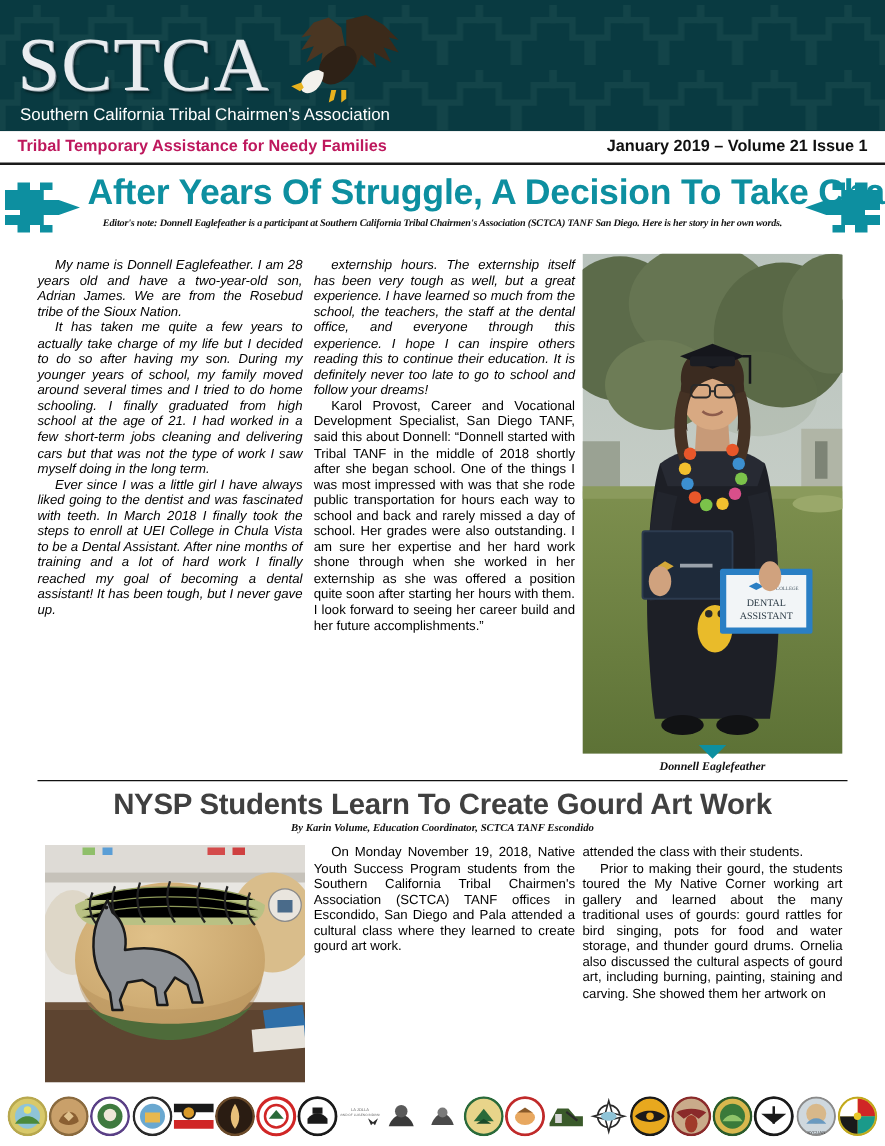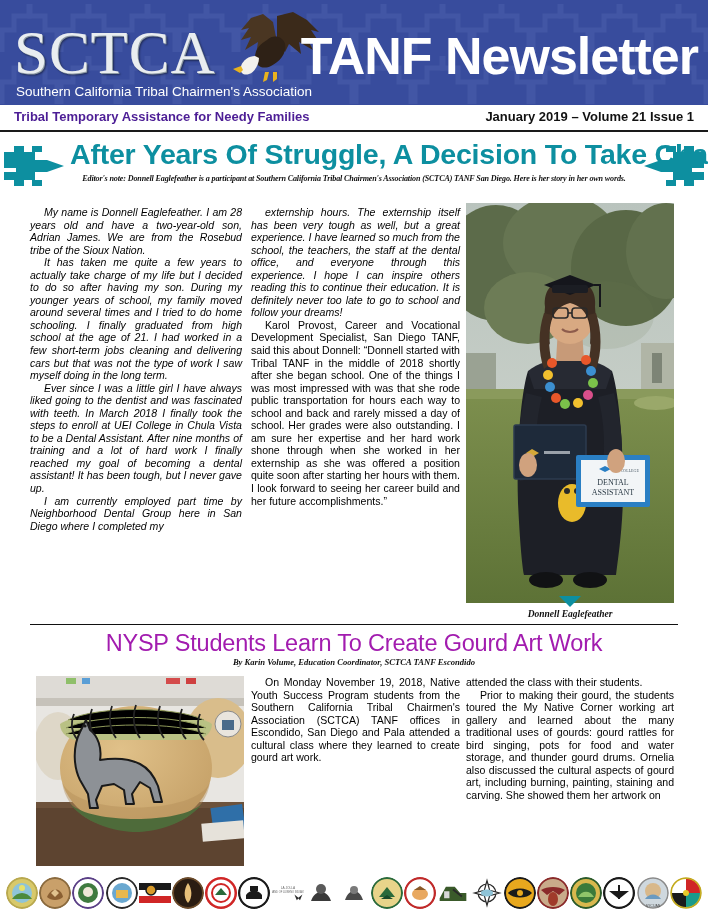--- a/index.html
+++ b/index.html
@@ -10,21 +10,21 @@
     font-family:"Liberation Sans", sans-serif;
     overflow:hidden;
     position:relative;
   }
   .page{position:relative;width:708px;height:917px;}
 
   
   .masthead{
     position:relative;
     width:708px;height:105px;
-    background:#4c1d95;
+    background:#000000;
     overflow:hidden;
   }
   .mast-pattern{
     position:absolute;inset:0;
     opacity:.38;
   }
   .mast-logo{
     position:absolute;left:10px;top:24px;width:300px;height:78px;
   }
   .sctca-word{
@@ -61,21 +61,21 @@
   
   .tagbar{
     position:relative;
     height:25px;
     width:708px;
     background:#fff;
     border-bottom:2px solid #1a1a1a;
   }
   .tagbar .left{
     position:absolute;left:14px;top:4px;
-    font-size:13px;font-weight:bold;color:#4c1d95;white-space:nowrap;
+    font-size:13px;font-weight:bold;color:#be185d;white-space:nowrap;
   }
   .tagbar .right{
     position:absolute;right:14px;top:4px;
     font-size:13px;font-weight:bold;color:#111;white-space:nowrap;
   }
 
   
   .headline-block{
     position:relative;
     height:70px;width:708px;
@@ -156,22 +156,22 @@
     position:absolute;left:30px;right:30px;
     height:0;border-top:1.4px solid #111;
   }
 
   
   .article2{position:relative;width:708px;}
   .headline2{
     position:absolute;left:0;right:0;top:0;
     text-align:center;
     font-size:23.5px;
-    font-weight:normal;
-    color:#a21caf;
+    font-weight:bold;
+    color:#404040;
     letter-spacing:-.2px;
     white-space:nowrap;
   }
   .byline2{
     position:absolute;left:0;right:0;top:27px;
     text-align:center;
     font-family:"Liberation Serif", serif;
     font-style:italic;font-weight:bold;
     font-size:8.6px;color:#111;
   }
@@ -241,21 +241,20 @@
         <path d="M62 6 L78 2 L92 10 L104 22 L96 20 L104 32 L92 28 L98 40 L84 32 L86 44 L74 34 L70 42 L62 30 Z" fill="#3b2a1a"></path>
         <path d="M58 12 L48 4 L36 8 L26 20 L34 18 L26 30 L36 27 L30 40 L43 32 L41 45 L52 35 L56 44 L62 32 Z" fill="#4a3622"></path>
         <path d="M52 30 C58 24 68 26 70 34 C72 44 64 52 56 56 C48 60 40 56 40 48 C40 38 46 34 52 30 Z" fill="#2e2116"></path>
         <path d="M40 46 C34 46 28 50 26 56 C24 62 28 66 34 64 C40 62 44 54 44 48 Z" fill="#f3f1ec"></path>
         <path d="M26 56 L18 59 L25 63 L28 60 Z" fill="#e8b21e"></path>
         <path d="M50 62 L48 72 L52 70 L54 62 Z" fill="#e8b21e"></path>
         <path d="M58 62 L58 72 L62 69 L62 62 Z" fill="#e8b21e"></path>
       </g>
     </svg>
 
-    <div class="mast-title">TANF Newsletter</div>
   </div>
 
   <div class="tagbar">
     <div class="left">Tribal Temporary Assistance for Needy Families</div>
     <div class="right">January 2019 – Volume 21 Issue 1</div>
   </div>
 
   <div class="headline-block">
     <svg class="orn left" viewBox="0 0 60 48">
       <g fill="#0d8fa0">
@@ -270,21 +269,20 @@
     </svg>
     <div class="editors-note">Editor's note: Donnell Eaglefeather is a participant at Southern California Tribal Chairmen's Association (SCTCA) TANF San Diego. Here is her story in her own words.</div>
   </div>
 
   <div class="article1">
 
     <div class="col italic a1c1">
       <p>My name is Donnell Eaglefeather. I am 28 years old and have a two-year-old son, Adrian James. We are from the Rosebud tribe of the Sioux Nation.</p>
       <p>It has taken me quite a few years to actually take charge of my life but I decided to do so after having my son. During my younger years of school, my family moved around several times and I tried to do home schooling. I finally graduated from high school at the age of 21. I had worked in a few short-term jobs cleaning and delivering cars but that was not the type of work I saw myself doing in the long term.</p>
       <p>Ever since I was a little girl I have always liked going to the dentist and was fascinated with teeth. In March 2018 I finally took the steps to enroll at UEI College in Chula Vista to be a Dental Assistant. After nine months of training and a lot of hard work I finally reached my goal of becoming a dental assistant! It has been tough, but I never gave up.</p>
-      <p>I am currently employed part time by Neighborhood Dental Group here in San Diego where I completed my</p>
     </div>
 
     <div class="col a1c2">
       <p style="font-style:italic">externship hours. The externship itself has been very tough as well, but a great experience. I have learned so much from the school, the teachers, the staff at the dental office, and everyone through this experience. I hope I can inspire others reading this to continue their education. It is definitely never too late to go to school and follow your dreams!</p>
       <p>Karol Provost, Career and Vocational Development Specialist, San Diego TANF, said this about Donnell: “Donnell started with Tribal TANF in the middle of 2018 shortly after she began school. One of the things I was most impressed with was that she rode public transportation for hours each way to school and back and rarely missed a day of school. Her grades were also outstanding. I am sure her expertise and her hard work shone through when she worked in her externship as she was offered a position quite soon after starting her hours with them. I look forward to seeing her career build and her future accomplishments.”</p>
     </div>
 
     <div class="photo1-wrap">
       <svg class="photo1" viewBox="0 0 208 400" preserveAspectRatio="none">
         <defs>

